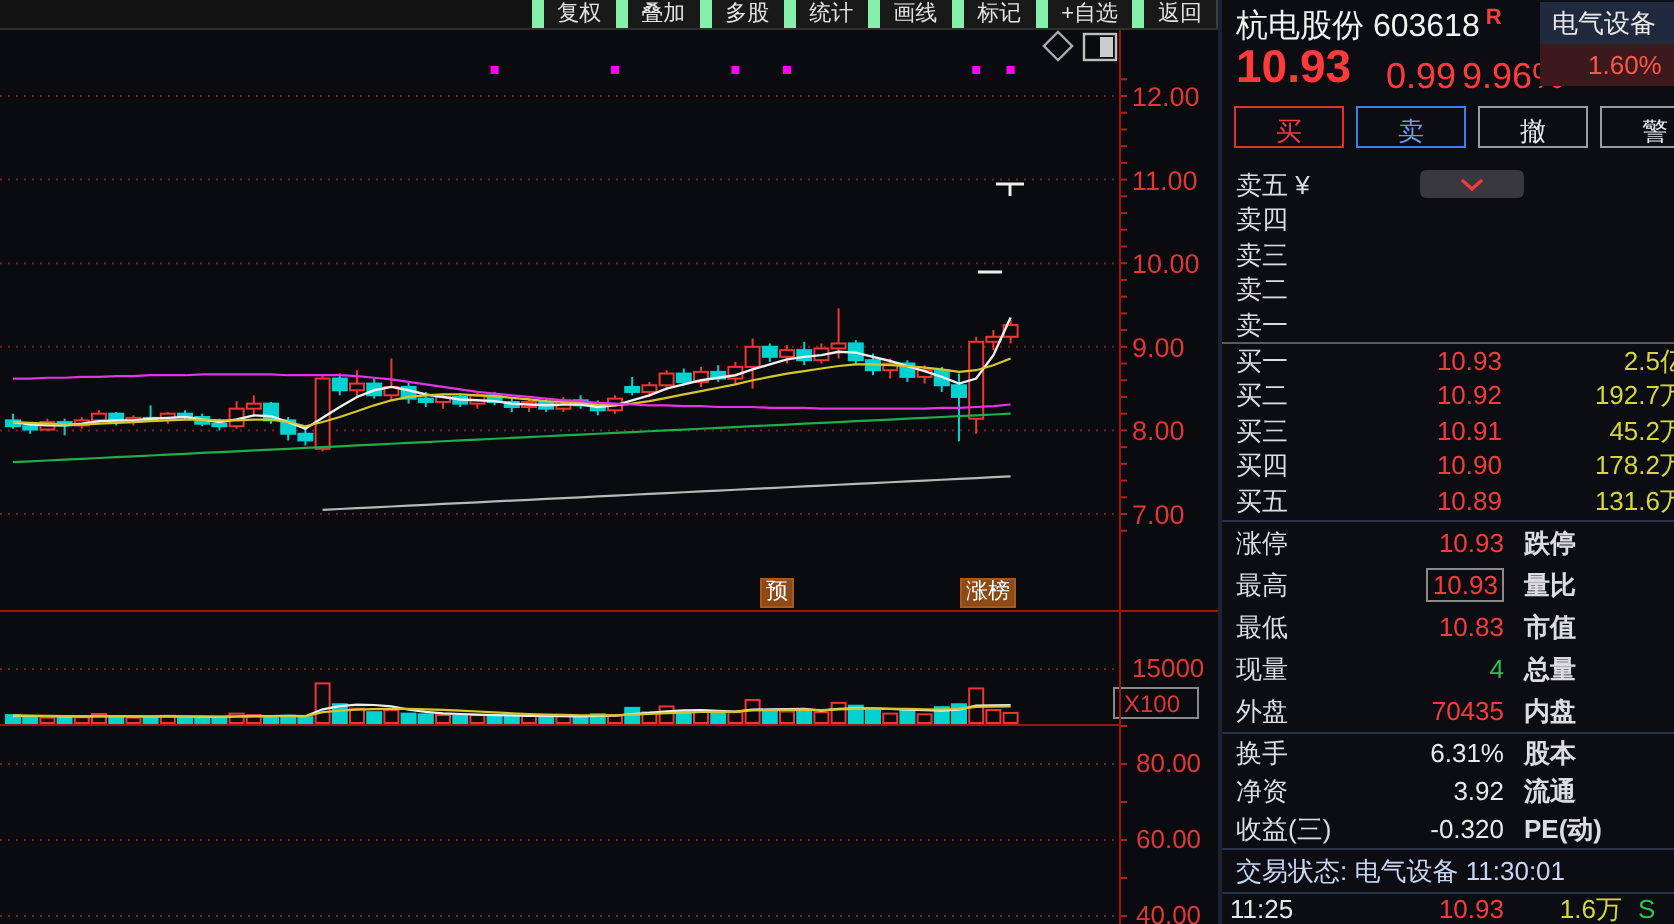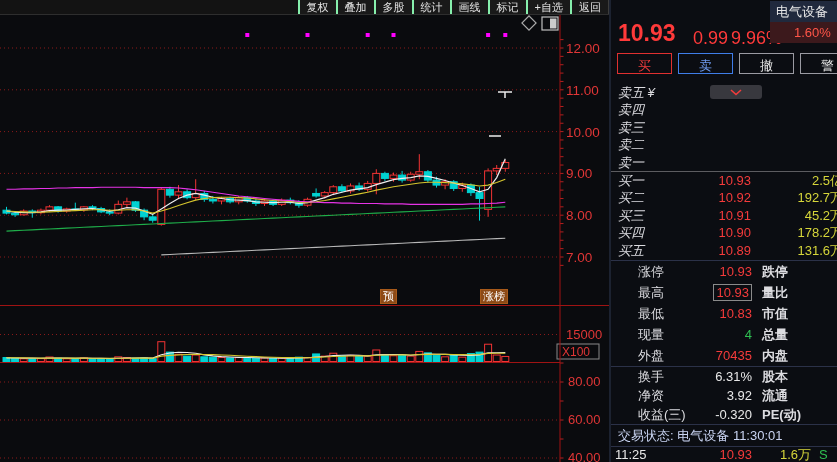--- a/index.html
+++ b/index.html
@@ -2,21 +2,21 @@
 <html><head>
 <meta charset="utf-8">
 <style>
   html,body{margin:0;padding:0;background:#000;}
   body{width:837px;height:462px;overflow:hidden;font-family:"Liberation Sans",sans-serif;}
   .stage{position:relative;width:837px;height:462px;background:#0a0b0e;overflow:hidden;}
 
   
   .toolbar{position:absolute;left:0;top:0;width:609px;height:15px;background:#131313;
     border-bottom:1px solid #2e2e2e;display:flex;justify-content:flex-end;box-sizing:border-box;}
-  .titem{font-size:11px;line-height:14px;color:#e3e3e3;padding:0 7px;border-left:2px solid #86efac;
+  .titem{font-size:11px;line-height:14px;color:#e3e3e3;padding:0 7px;border-left:6px solid #86efac;
     background:#191919;white-space:nowrap;cursor:default;}
   .titem:last-child{border-right:1px solid #3c3c3c;}
 
   
   .chart-area{position:absolute;left:0;top:0;width:520px;height:462px;}
   svg text{font-family:"Liberation Sans",sans-serif;}
   .tag{position:absolute;background:#8d4a16;color:#fff;font-size:11px;line-height:13px;
     padding:0 2px;border:1px solid #a85a1a;}
   .tool-icons{position:absolute;left:520px;top:15px;width:45px;height:18px;}
 
@@ -35,30 +35,30 @@
   .sector .s-chg{height:21px;line-height:21px;background:#3c191c;color:#ff5548;padding-left:24px;}
 
   .btn-row{position:absolute;left:6px;top:53px;display:flex;gap:6px;}
   .pbtn{width:55px;height:21px;line-height:21px;text-align:center;border:1px solid #9a9aa2;
     color:#e8e8e8;background:transparent;font-size:13px;cursor:pointer;}
   .pbtn.buy{border-color:#e03030;color:#f03c3c;}
   .pbtn.sell{border-color:#3f7de8;color:#6f9bef;}
 
   .orderbook{position:absolute;left:0;top:84px;width:300px;}
   .ob-row{position:relative;height:17.4px;line-height:17.4px;display:flex;}
-  .ob-label{padding-left:7px;width:58px;color:#dcdce0;white-space:nowrap;font-style:italic;}
+  .ob-label{padding-left:7px;width:58px;color:#dcdce0;white-space:nowrap;}
   .ob-price{width:75px;text-align:right;color:#f53b3b;}
   .ob-vol{width:92px;text-align:right;color:#d6d63a;}
   .ob-divider{border-top:1px solid #5c5c60;}
   .dropdown{position:absolute;left:99px;top:1px;width:52px;height:14px;background:#38383e;
     border-radius:3px;display:flex;align-items:center;justify-content:center;cursor:pointer;}
 
   .stats{position:absolute;left:0;top:260px;width:300px;border-top:1px solid #2b3148;}
   .st-row{position:relative;height:21px;line-height:21px;}
-  .st-l1{padding-left:7px;color:#dcdce0;margin-left:20px;}
+  .st-l1{padding-left:7px;color:#dcdce0;}
   .st-v1{position:absolute;left:65px;top:0;width:76px;text-align:right;}
   .st-l2{position:absolute;left:151px;top:0;color:#dcdce0;font-weight:bold;}
   .st-v2{position:absolute;right:30px;top:0;width:92px;text-align:right;}
   .boxed{border:1px solid #8a8a8a;padding:0 2px;}
   .c-red{color:#f53b3b;} .c-green{color:#2fbf52;} .c-yellow{color:#d6d63a;} .c-white{color:#e8e8e8;}
 
   .mini{position:absolute;left:0;top:366px;width:300px;border-top:1px solid #2b3148;}
   .mi-row{position:relative;height:19px;line-height:19px;}
 
   .status-row{position:absolute;left:0;top:424px;width:300px;height:22px;line-height:22px;
@@ -354,20 +354,24 @@
     <span class="titem">画线</span>
     <span class="titem">标记</span>
     <span class="titem">+自选</span>
     <span class="titem">返回</span>
   </div>
 
   <div class="vdivider"></div>
 
   <div class="panel">
     <div class="p-header">
+      <div class="stock-line">
+        <span>杭电股份</span>
+        <span>603618</span><span class="stock-flag">R</span>
+      </div>
       <div class="big-price">10.93</div>
       <div class="chg abs">0.99</div>
       <div class="chg pct">9.96%</div>
       <div class="sector">
         <div class="s-name">电气设备</div>
         <div class="s-chg">1.60%</div>
       </div>
     </div>
 
     <div class="btn-row">

